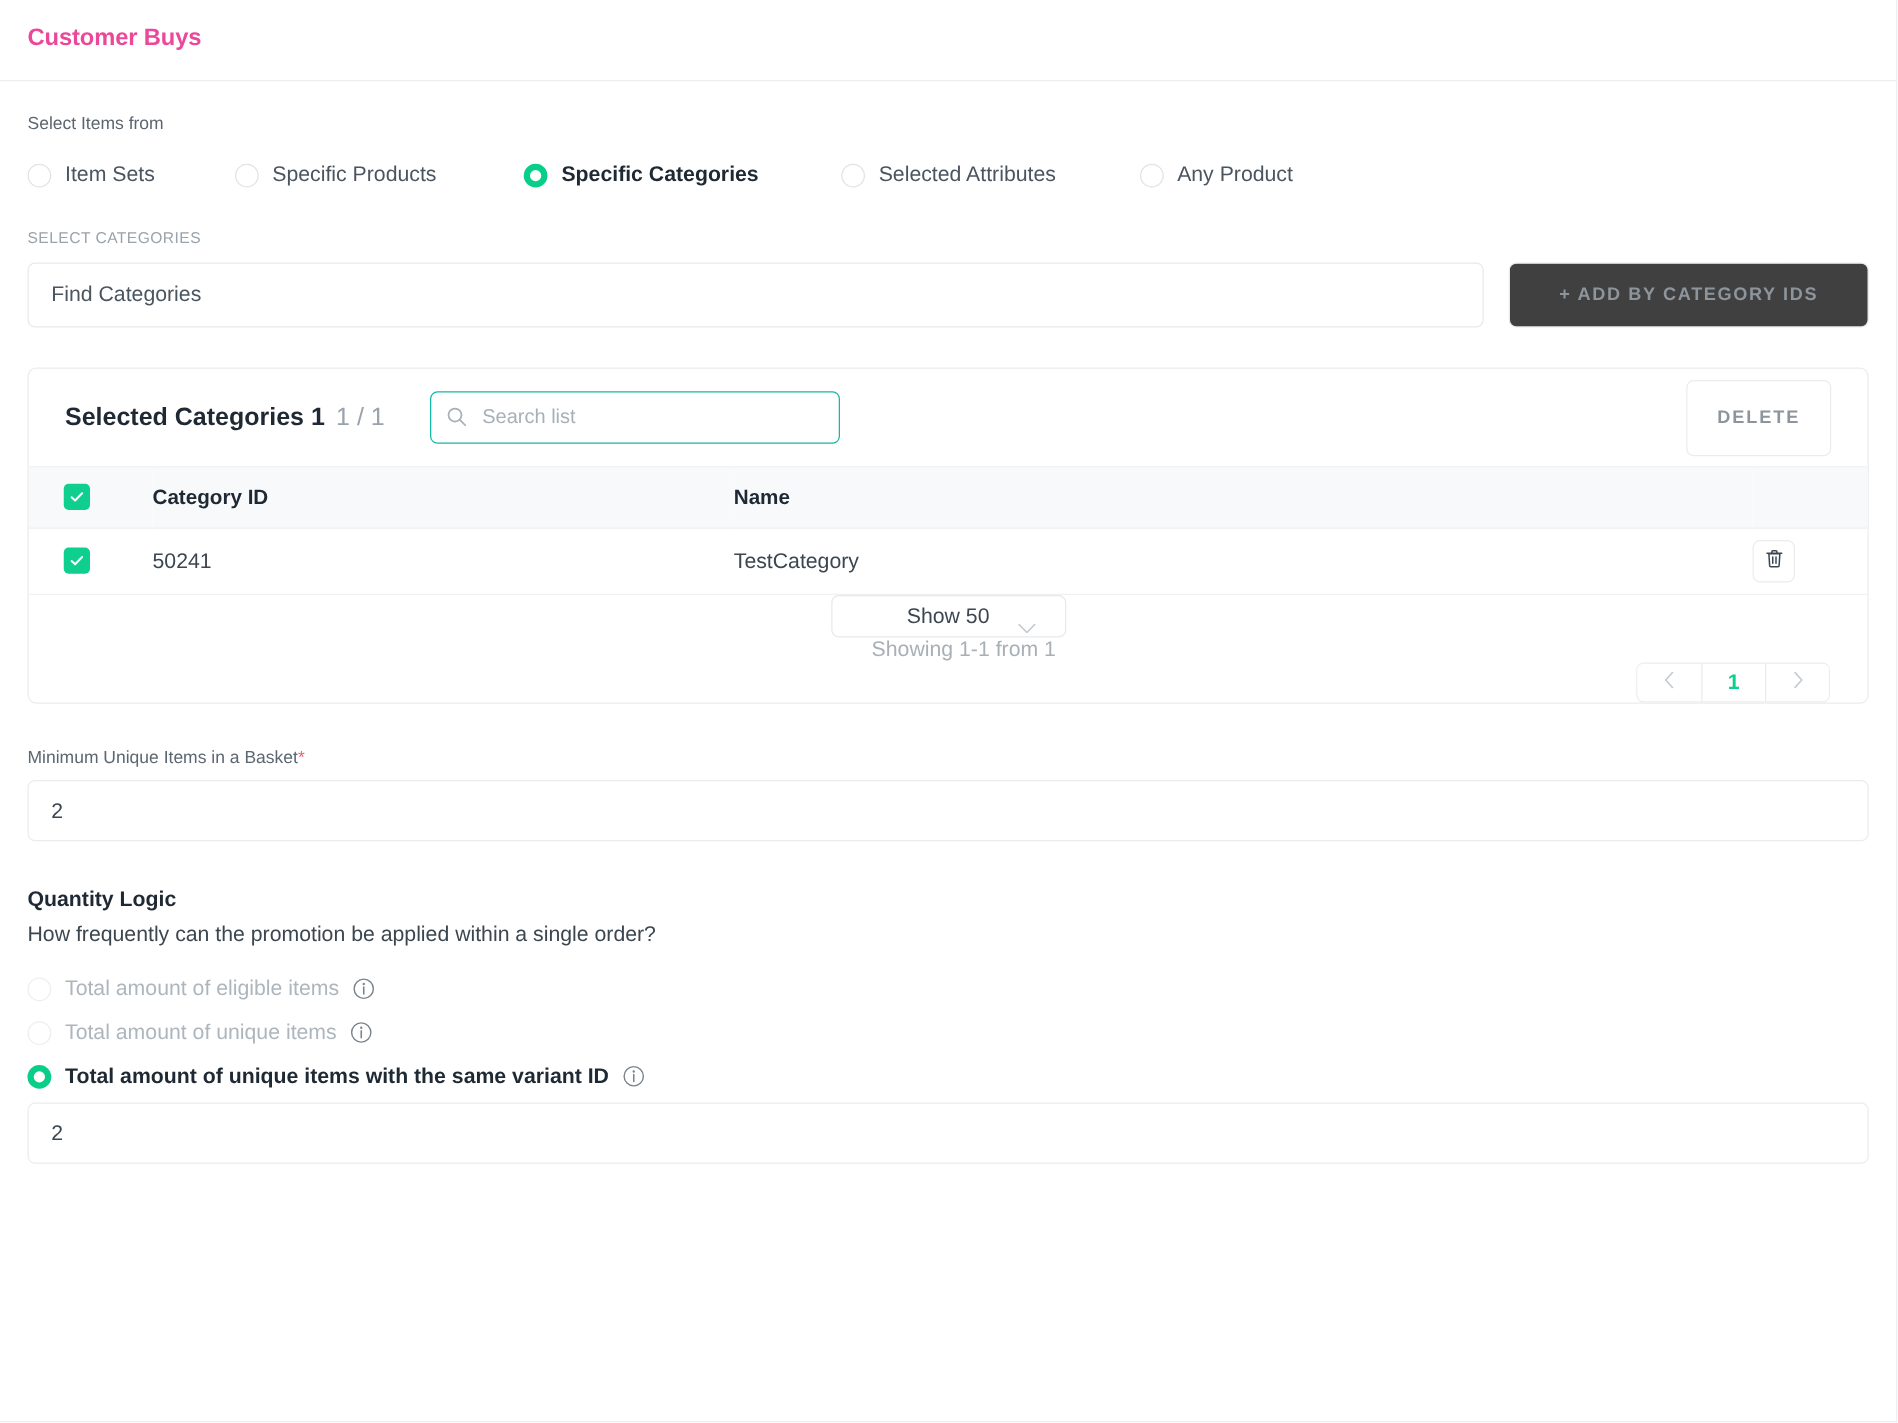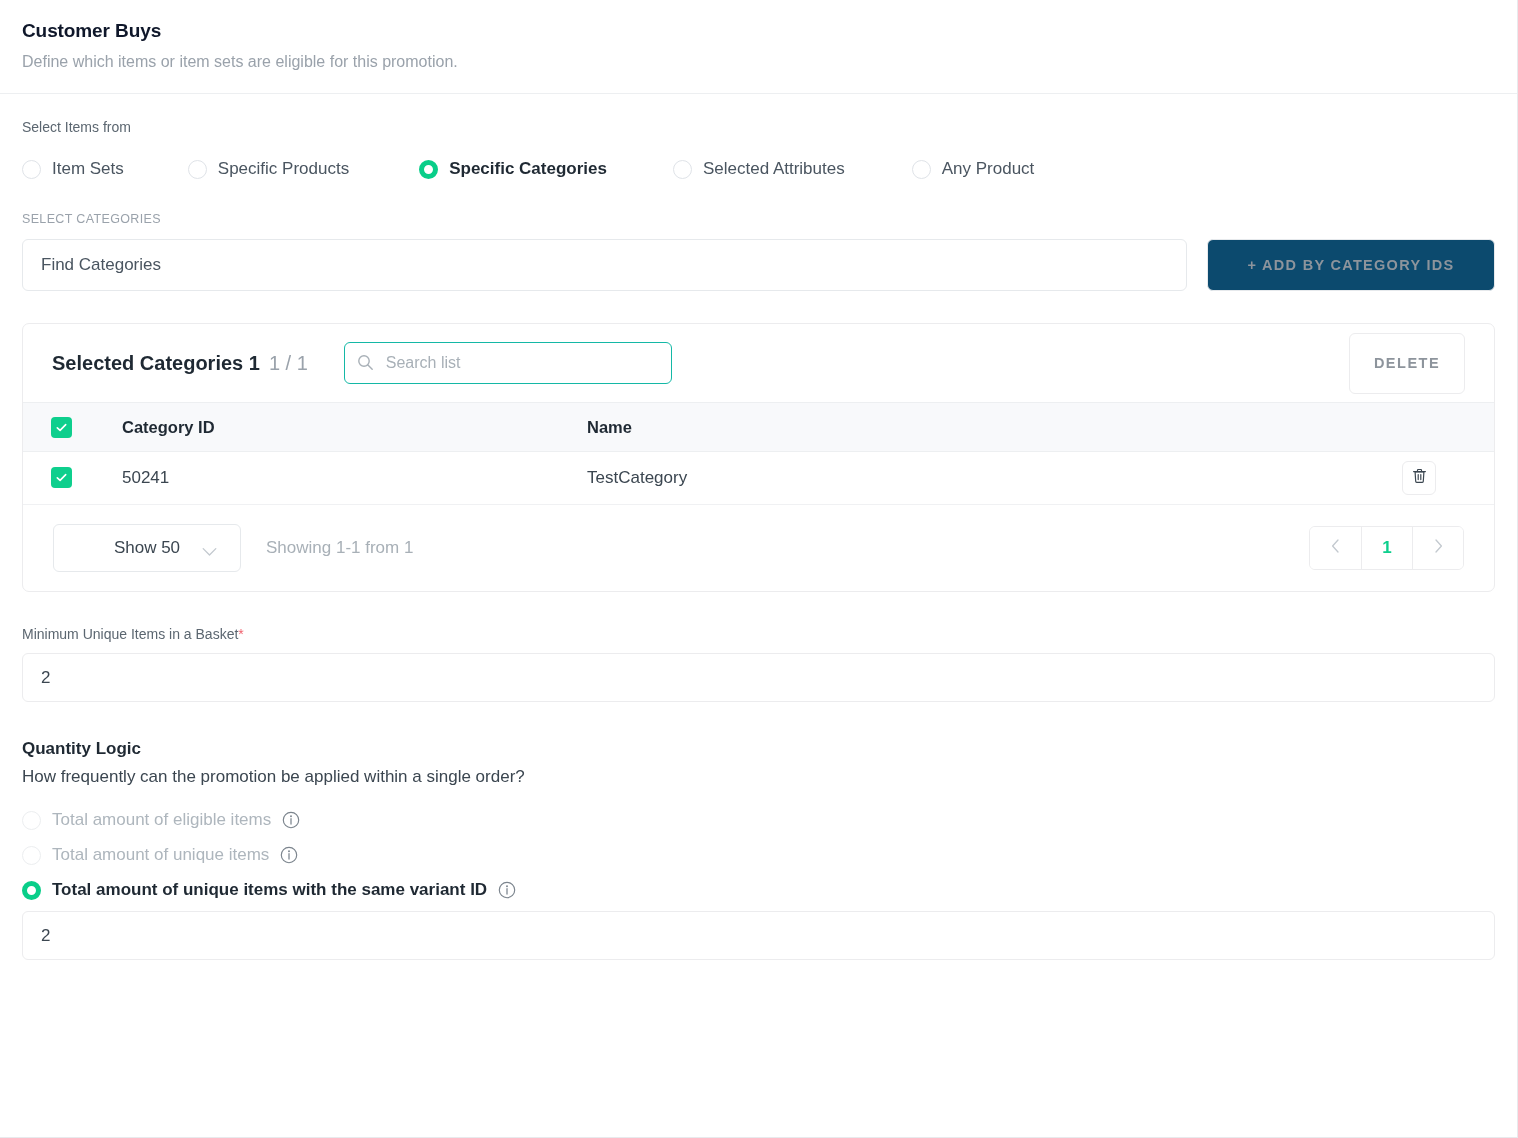--- a/index.html
+++ b/index.html
@@ -19,21 +19,21 @@
   }
 
   
   .header {
     padding: 18px 22px 20px 22px;
     border-bottom: 1px solid #edeff1;
   }
   .header-title {
     font-size: 19px;
     font-weight: bold;
-    color: #0f172a;
+    color: #ec4899;
     letter-spacing: -0.1px;
     line-height: 26px;
   }
   .header-sub {
     margin-top: 7px;
     font-size: 16px;
     color: #9aa2ab;
     line-height: 22px;
   }
 
@@ -113,21 +113,21 @@
     color: #4a5560;
     padding: 0 18px;
     outline: none;
   }
   .find-input::placeholder { color: #4a5560; }
   .btn-outline {
     height: 52px;
     min-width: 288px;
     border: 1px solid #e6e9ec;
     border-radius: 6px;
-    background: #0c4a6e;
+    background: #404040;
     color: #8d949c;
     font-family: "Liberation Sans", sans-serif;
     font-size: 14.5px;
     font-weight: bold;
     letter-spacing: 1.3px;
     cursor: pointer;
   }
 
   .sel-cats-label { margin-top: 30px; }
 
@@ -243,20 +243,21 @@
     cursor: pointer;
     vertical-align: middle;
   }
 
   
   .card-foot {
     display: flex;
     align-items: center;
     height: 86px;
     padding: 0 30px;
+    flex-direction: column;
   }
   .select-wrap {
     position: relative;
     width: 188px; height: 48px;
   }
   .select-box {
     width: 100%; height: 100%;
     border: 1px solid #e6e9ec;
     border-radius: 6px;
     background: #fff;
@@ -335,21 +336,20 @@
   .ql-item:last-child { margin-bottom: 0; }
   .info-icon { margin-left: 11px; display: inline-flex; }
 </style>
 </head>
 <body>
 
 <div class="page">
 
   <div class="header">
     <div class="header-title">Customer Buys</div>
-    <div class="header-sub">Define which items or item sets are eligible for this promotion.</div>
   </div>
 
   <div class="body">
 
     <div class="field-label" style="margin-top:24px;">Select Items from</div>
 
     <div class="radio-row">
       <div class="radio-opt ro-1">
         <span class="rad"></span>
         <span class="rlabel">Item Sets</span>

